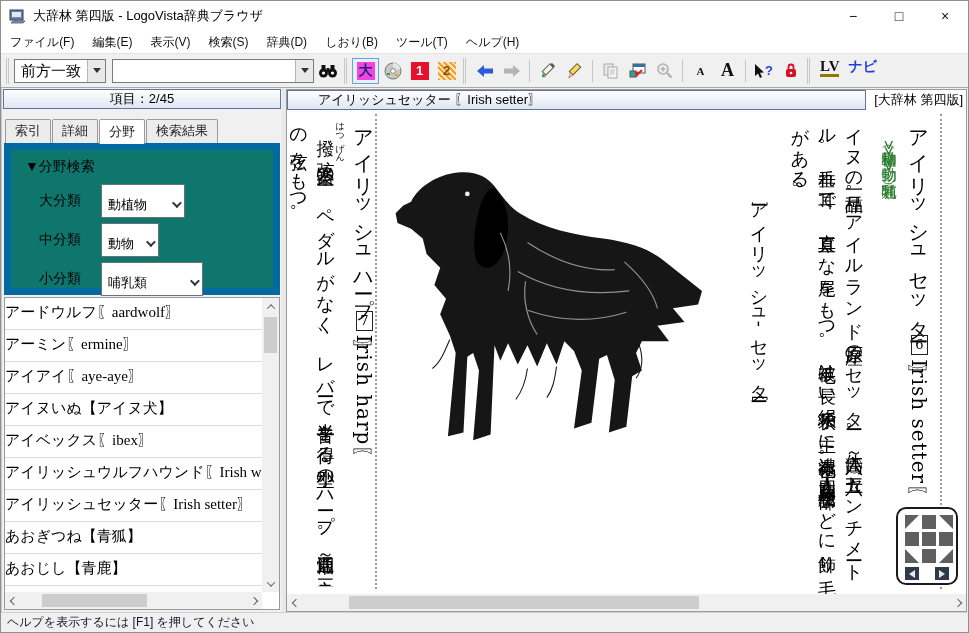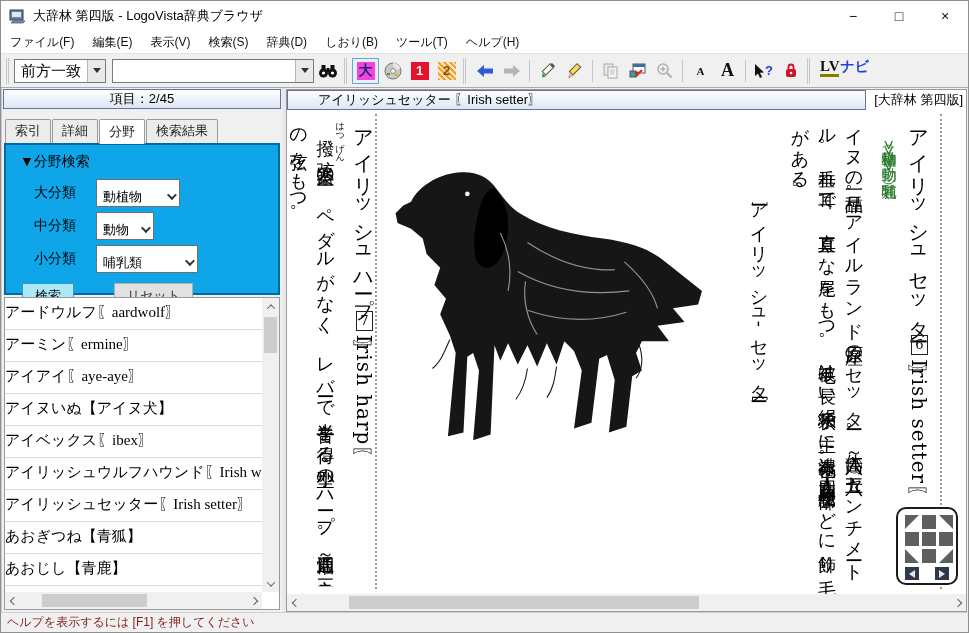--- a/index.html
+++ b/index.html
@@ -43,44 +43,44 @@
   .dai-chip { width:18px; height:18px; background:#f742e0; color:#182878; font-weight:bold;
               font-size:14px; display:flex; align-items:center; justify-content:center;
               font-family:"Liberation Serif", serif; }
   .num-chip { width:18px; height:18px; display:flex; align-items:center; justify-content:center;
               font-weight:bold; font-size:13px; }
   .num1 { background:#e8112d; color:#fff; }
   .num2 { color:#8a4a00;
           background:repeating-linear-gradient(45deg,#f5a12d 0 2px,#fde7c3 2px 4px); }
   .a-small { font-size:11px; font-weight:bold; color:#111; font-family:"Liberation Serif", serif;}
   .a-large { font-size:18px; font-weight:bold; color:#111; font-family:"Liberation Serif", serif;}
-  .lv-btn { display:flex; align-items:baseline; gap:1px; padding:0 5px; width:auto; }
+  .lv-btn { display:flex; align-items:baseline; gap:9px; padding:0 5px; width:auto; }
   .lv-part { font-family:"Liberation Serif", serif; font-weight:bold; font-size:15px; color:#111;
              border-bottom:3px solid #8a7a00; line-height:1.05; }
   .navi-part { color:#1f3fd8; font-weight:bold; font-size:14px; }
 
   
   .main { flex:1; display:flex; background:#f0f0f0; min-height:0; }
 
   
   .left-panel { width:285px; flex:0 0 auto; display:flex; flex-direction:column;
                 border-right:4px solid #e8e8e8; background:#f0f0f0; min-height:0;
                 border-left:1px solid #c9c9c9;}
   .panel-header { height:20px; background:linear-gradient(#ffffff,#dde6f3);
                   border:1px solid #63739b; display:flex; align-items:center; justify-content:center;
                   font-size:13px; color:#000; margin:1px 1px 11px 1px; }
   .tabs { height:23px; display:flex; align-items:flex-end; padding:2px 3px 0 3px; }
   .tab { font-size:13px; padding:2px 9px 3px 9px; border:1px solid #9a9a9a; border-bottom:none;
          background:#ececec; border-radius:2px 2px 0 0; margin-right:1px; color:#222; }
   .tab.active { background:#ffffff; position:relative; top:1px; padding-top:3px; z-index:2; }
-  .form-area { height:152px; background:#0ea5e9; border:2px solid #0369a1; margin:0 2px; padding:8px 0 0 14px; }
+  .form-area { height:152px; background:#0f766e; border:7px solid #0369a1; margin:0 2px; padding:8px 0 0 14px; }
   .fs-title { font-size:14px; margin-bottom:8px; color:#000; }
   .fs-row { display:flex; align-items:center; margin-bottom:5px; }
   .fs-label { width:62px; font-size:14px; margin-left:14px; color:#000; }
-  .select { border:1px solid #707070; background:#fff; height:28px; display:flex; align-items:center;
+  .select { border:1px solid #707070; background:#fff; height:34px; display:flex; align-items:center;
             justify-content:space-between; padding:7px 5px 0 6px; font-size:13px; }
   .sel-w1{width:84px;} .sel-w2{width:58px;} .sel-w3{width:102px;}
   .chev { width:7px; height:7px; border-right:2px solid #333; border-bottom:2px solid #333;
           transform:rotate(45deg) translateY(-2px); }
   .fs-buttons { display:flex; gap:40px; margin-top:10px; margin-left:2px;}
   .btn { font-size:13px; padding:3px 12px; border:1px solid #adadad; background:#e1e1e1; color:#333; }
   .btn-search { background:#ace8f8; border-color:#2b9cc4; color:#000; }
 
   
   .list-box { flex:1; margin:2px 2px 2px 2px; border:1px solid #9a9a9a; background:#fff;
@@ -142,21 +142,21 @@
   .np-right-tri { width:0;height:0;border-top:4px solid transparent;border-bottom:4px solid transparent;border-left:6px solid #e8e8e8;}
 
   
   .content-hscroll { position:absolute; left:0; right:0; bottom:0; height:17px; background:#f0f0f0;
                      display:flex; align-items:center; }
   .ch-thumb { height:13px; width:350px; margin-left:45px; background:#cdcdcd; }
   .ch-fill { flex:1; }
 
   
   .statusbar { height:20px; background:#f0f0f0; border-top:1px solid #d0d0d0; display:flex;
-               align-items:center; padding-left:6px; font-size:12px; color:#7f1d1d; flex:0 0 auto; }
+               align-items:center; padding-left:6px; font-size:12px; color:#0f172a; flex:0 0 auto; }
 </style>
 </head>
 <body>
 
 <div class="window">
 
   <div class="titlebar">
     <svg class="app-icon" viewBox="0 0 18 16">
       <rect x="1" y="2" width="13" height="10" fill="#6b82a8" stroke="#2e3a55"></rect>
       <rect x="3" y="4" width="9" height="5" fill="#dfe9f5"></rect>

